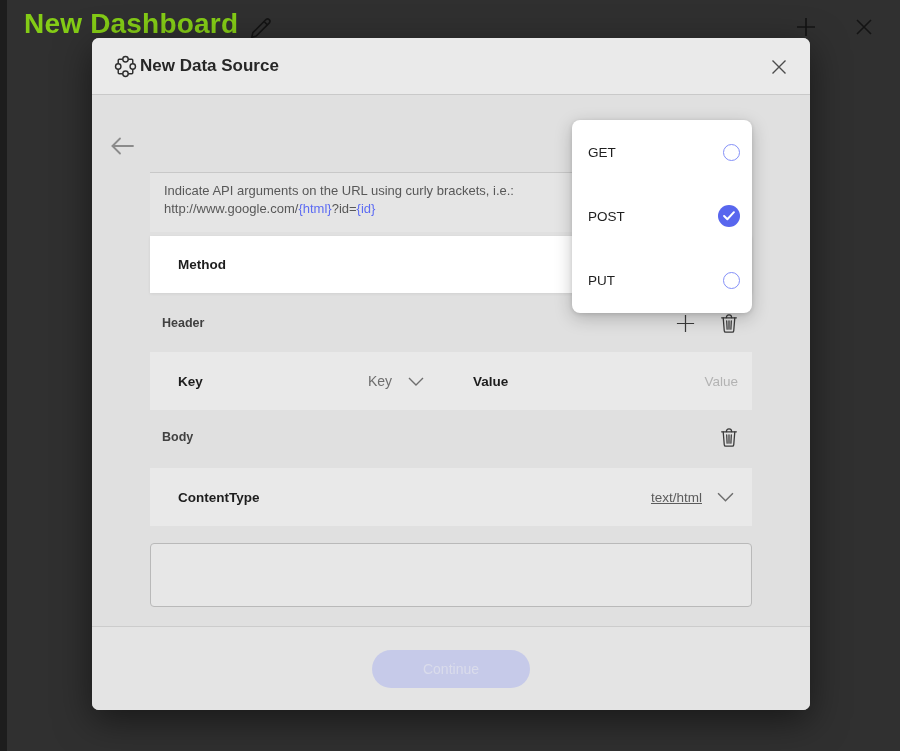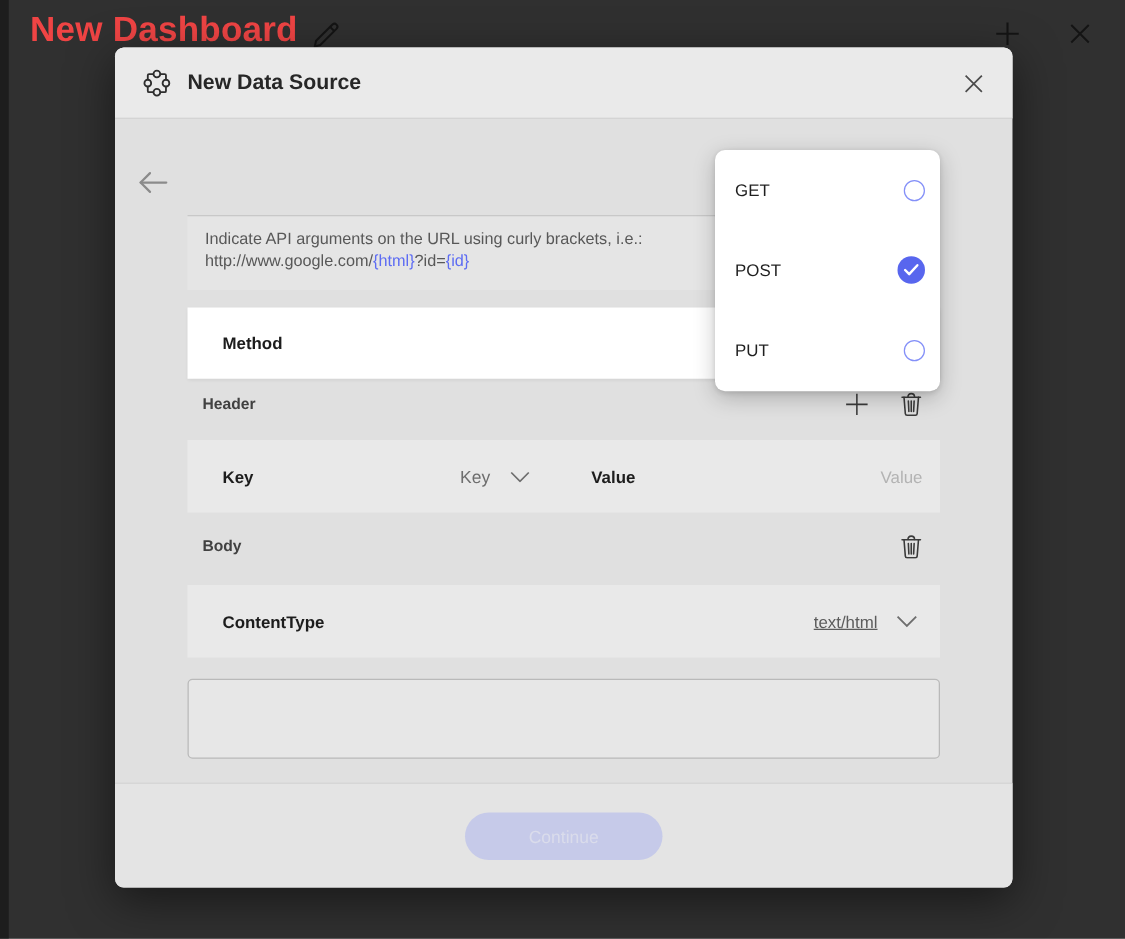--- a/index.html
+++ b/index.html
@@ -9,61 +9,61 @@
     background:#303030;
     position:relative;
   }
   .left-edge {
     position:absolute; left:0; top:0; width:7px; height:751px;
     background:#1d1d1d;
   }
   
   .topbar-title {
     position:absolute; left:24px; top:8px;
-    font-size:28px; font-weight:700; color:#ef4444; letter-spacing:.2px;
+    font-size:28px; font-weight:700; color:#84cc16; letter-spacing:.2px;
   }
   .pencil-btn { position:absolute; left:248px; top:15px; width:26px; height:26px; cursor:pointer; }
   .page-plus-btn { position:absolute; left:794px; top:15px; width:24px; height:24px; cursor:pointer; }
   .page-close-btn { position:absolute; left:852px; top:15px; width:24px; height:24px; cursor:pointer; }
 
   
   .modal {
     position:absolute; left:92px; top:38px; width:718px; height:672px;
     background:#e0e0e0; border-radius:7px;
     box-shadow:0 10px 36px rgba(0,0,0,.5);
   }
   .modal-header {
     position:absolute; left:0; top:0; width:100%; height:57px;
     background:#eaeaea; border-bottom:1px solid #c9c9c9;
     border-radius:7px 7px 0 0;
     display:flex; align-items:center; padding:0 20px;
   }
   .modal-header .widget-icon { margin-left:0; }
-  .modal-title { font-size:17px; font-weight:700; color:#272727; margin-left:11px; }
+  .modal-title { font-size:17px; font-weight:700; color:#272727; margin-left:1px; }
   .modal-close { position:absolute; right:22px; top:20px; width:18px; height:18px; cursor:pointer; }
 
   .back-arrow { position:absolute; left:17px; top:97px; width:26px; height:22px; cursor:pointer; }
   .panel-heading {
     position:absolute; left:86px; top:96px;
     font-size:19px; font-weight:600; color:#1b1b1b;
   }
   .hint-box {
     position:absolute; left:58px; top:134px; width:602px; height:60px;
     background:#e5e5e5; border-top:1px solid #c8c8c8;
     padding:9px 0 0 14px;
     font-size:13px; line-height:1.42; color:#585858;
   }
   .hint-box .token { color:#5d6cf3; }
 
   .row {
     position:absolute; left:58px; width:602px;
     display:flex; align-items:center;
   }
   .row-method {
-    top:208px; height:57px; background:#ffffff;
+    top:198px; height:57px; background:#ffffff;
     box-shadow:0 1px 3px rgba(0,0,0,.07);
     padding-left:28px; cursor:pointer;
   }
   .row-label { font-size:13.5px; font-weight:600; color:#1d1d1d; }
 
   .section-row { justify-content:space-between; padding:0 14px 0 12px; }
   .section-row.header-sec { top:262px; height:46px; }
   .section-row.body-sec { top:378px; height:42px; }
   .section-label { font-size:12.5px; font-weight:700; color:#414141; }
   .section-icons { display:flex; align-items:center; gap:24px; }

